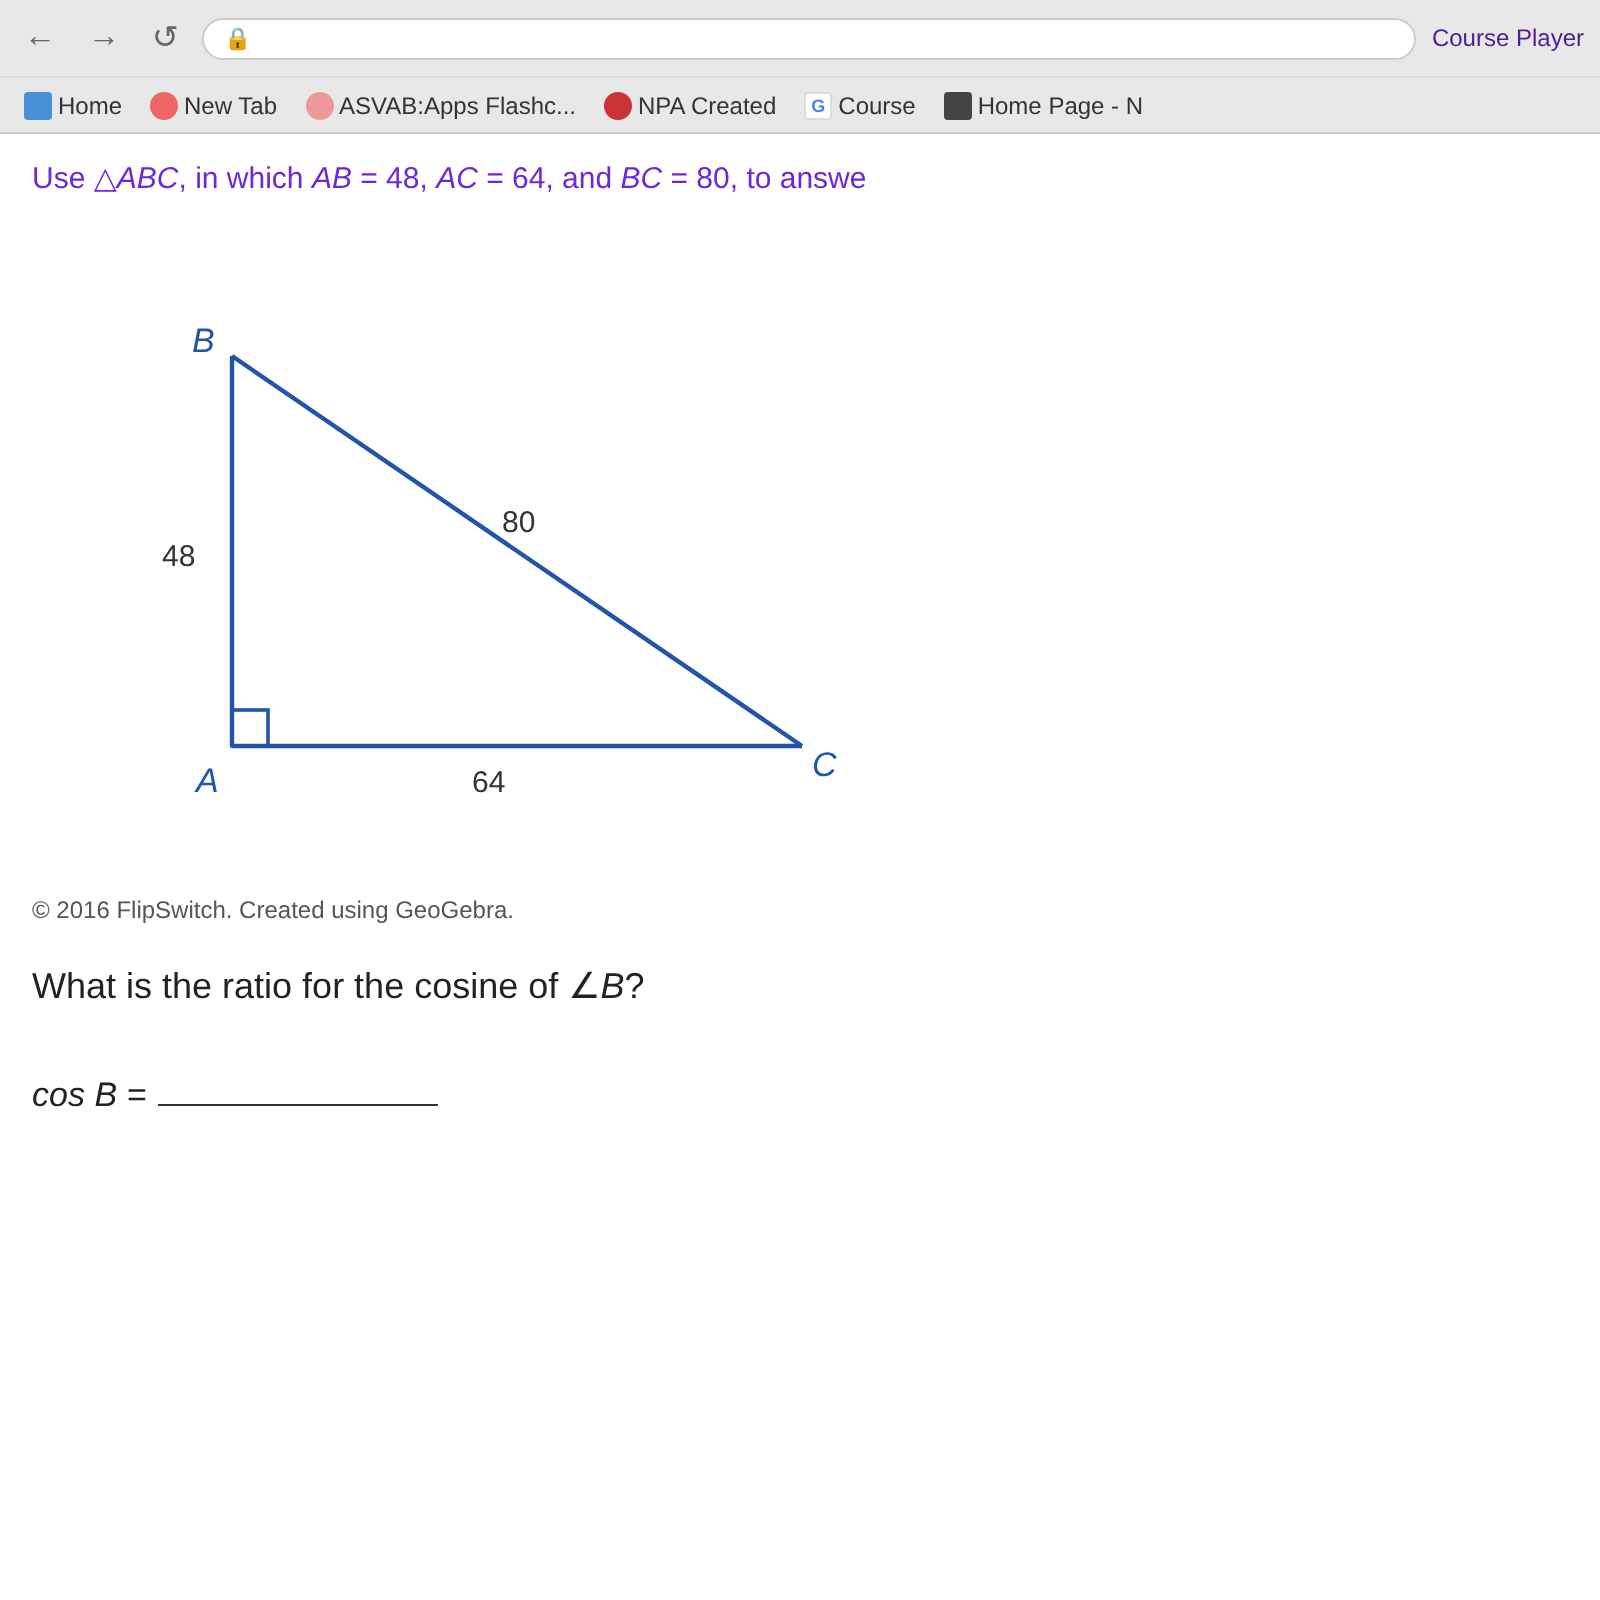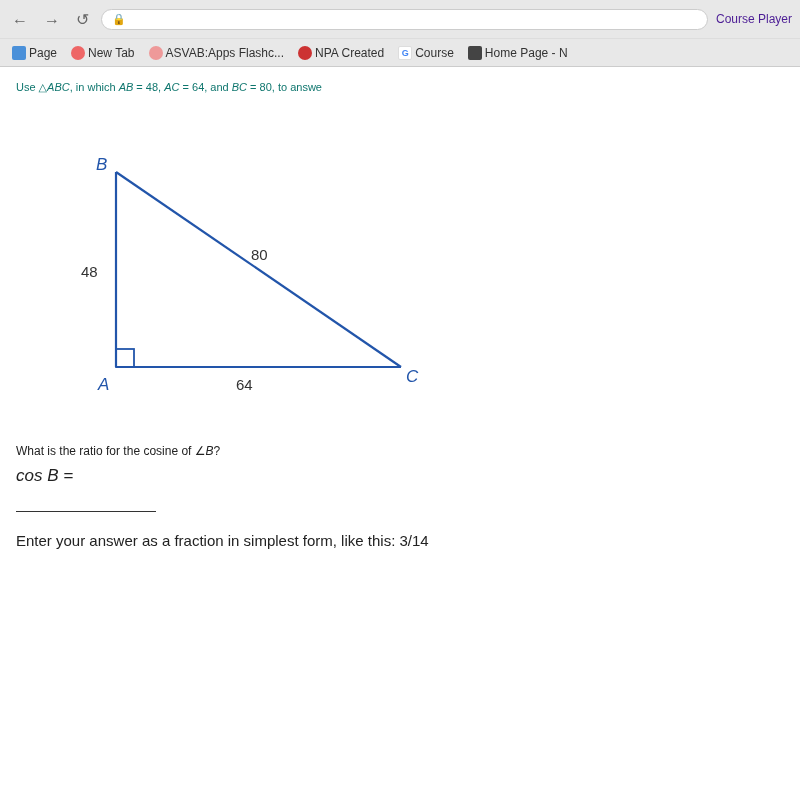--- a/index.html
+++ b/index.html
@@ -88,22 +88,22 @@
 
     
     .page-content {
       background: white;
       height: calc(800px - 66px);
       padding: 12px 16px;
       overflow: hidden;
     }
 
     .problem-statement {
-      font-size: 11px;
-      color: #0f766e;
+      font-size: 15px;
+      color: #6d28d9;
       margin-bottom: 16px;
       border-bottom: none;
       line-height: 1.5;
     }
 
     .diagram-area {
       position: relative;
       width: 380px;
       height: 320px;
       margin: 10px 20px;
@@ -116,32 +116,31 @@
     }
 
     .copyright-text {
       font-size: 12px;
       color: #555;
       margin-top: 8px;
       margin-bottom: 18px;
     }
 
     .question-text {
-      font-size: 12px;
+      font-size: 18px;
       color: #222;
-      margin-bottom: 6px;
+      margin-bottom: 26px;
       line-height: 1.5;
     }
 
     .cos-line {
       display: flex;
       align-items: baseline;
       gap: 6px;
       margin-bottom: 18px;
-      flex-direction: column;
     }
 
     .cos-label {
       font-size: 17px;
       color: #222;
       font-style: italic;
     }
 
     .cos-input-line {
       width: 140px;
@@ -165,21 +164,21 @@
     <span class="nav-icon">→</span>
     <span class="nav-icon">↺</span>
     <div class="address-bar">
       <span class="lock-icon">🔒</span>
     </div>
     <span style="font-size:12px;color:#4c1d95;">Course Player</span>
   </div>
   <div class="bookmarks-bar">
     <div class="bookmark-item">
       <div class="bookmark-icon bm-apps"></div>
-      <span>Page</span>
+      <span>Home</span>
     </div>
     <div class="bookmark-item">
       <div class="bookmark-icon bm-newtab"></div>
       <span>New Tab</span>
     </div>
     <div class="bookmark-item">
       <div class="bookmark-icon bm-asvab"></div>
       <span>ASVAB:Apps Flashc...</span>
     </div>
     <div class="bookmark-item">
@@ -218,24 +217,24 @@
       <text x="370" y="270" font-size="17" font-style="italic" fill="#2255aa" font-family="Arial">C</text>
 
       <text x="45" y="165" font-size="15" fill="#333" font-family="Arial">48</text>
 
       <text x="200" y="278" font-size="15" fill="#333" font-family="Arial">64</text>
 
       <text x="215" y="148" font-size="15" fill="#333" font-family="Arial">80</text>
     </svg>
   </div>
 
+  <div class="copyright-text">© 2016 FlipSwitch. Created using GeoGebra.</div>
 
   <div class="question-text">
     What is the ratio for the cosine of ∠<i>B</i>?
   </div>
 
   <div class="cos-line">
     <span class="cos-label">cos <i>B</i> =</span>
     <span class="cos-input-line"></span>
   </div>
 
-  <div class="answer-hint">Enter your answer as a fraction in simplest form, like this: 3/14</div>
 </div>
 
 </body></html>

